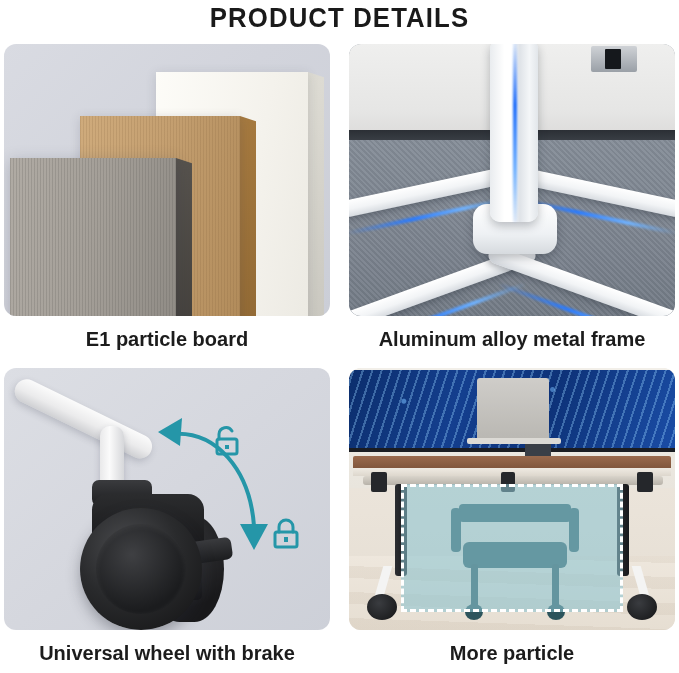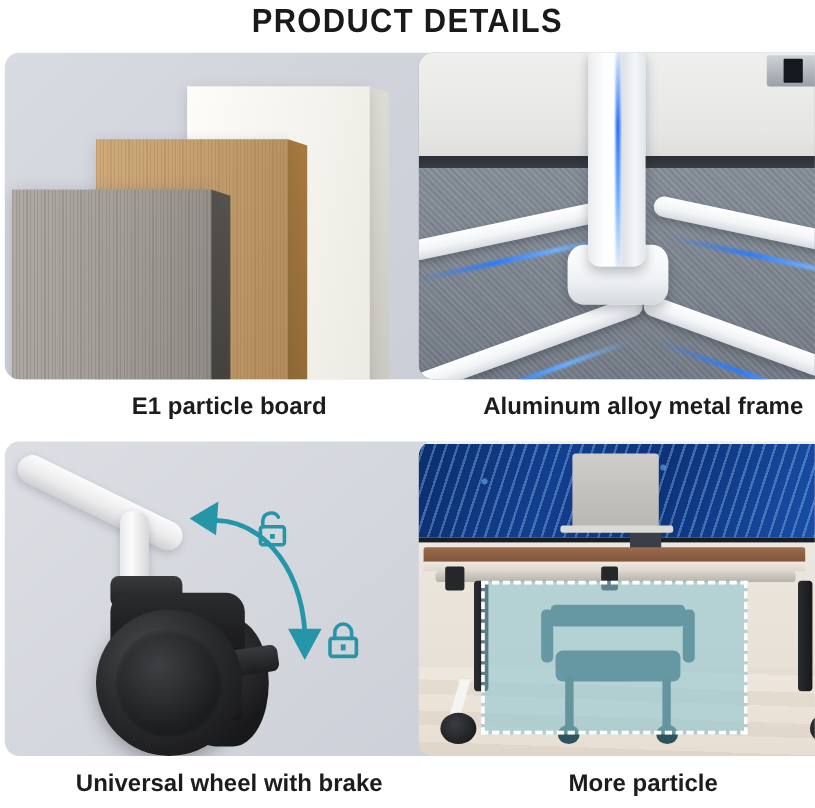--- a/index.html
+++ b/index.html
@@ -15,21 +15,21 @@
     position:absolute;left:0;top:2px;width:679px;
     text-align:center;
     font-size:28px;font-weight:700;letter-spacing:1.2px;
     color:#1a1a1a;
     transform:scaleX(.92);
     font-family:"Liberation Sans","DejaVu Sans",sans-serif;
   }
 
   
   .grid{position:absolute;left:0;top:44px;width:679px;height:629px;}
-  .cell{position:absolute;padding-left:48px;}
+  .cell{position:absolute;}
   .cell.c1{left:4px;  top:0px;   width:326px;height:320px;}
   .cell.c2{left:349px;top:0px;   width:326px;height:320px;}
   .cell.c3{left:4px;  top:324px; width:326px;height:305px;}
   .cell.c4{left:349px;top:324px; width:326px;height:305px;}
 
   .photo{
     position:absolute;left:0;top:0;width:100%;height:272px;
     border-radius:12px;overflow:hidden;
   }
   .cell.c3 .photo,.cell.c4 .photo{height:262px;}

